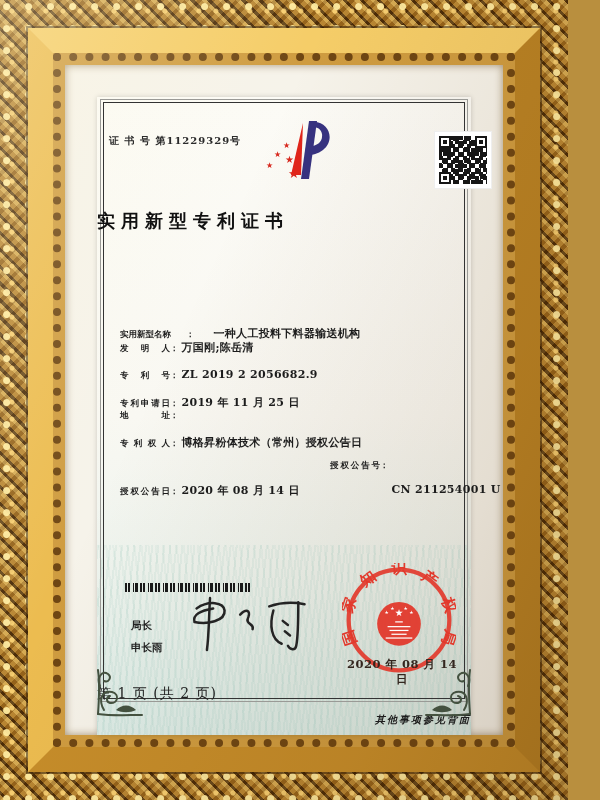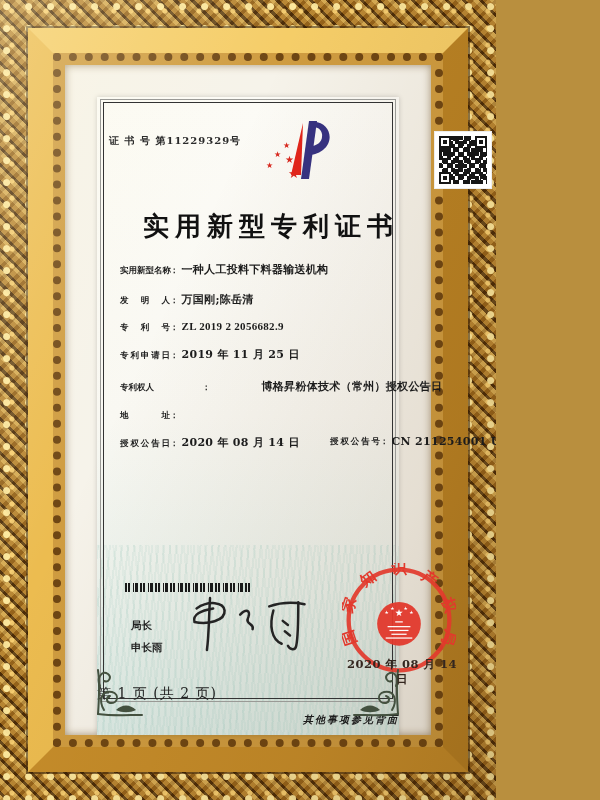--- a/index.html
+++ b/index.html
@@ -1,16 +1,16 @@
 <!DOCTYPE html>
 <html><head>
 <meta charset="utf-8">
 <style>
   html,body{margin:0;padding:0;background:#b98f3e;}
-  .scene{position:relative;width:496px;height:800px;overflow:hidden;font-family:"DejaVu Serif","Liberation Serif",serif;}
+  .scene{position:relative;width:568px;height:800px;overflow:hidden;font-family:"DejaVu Serif","Liberation Serif",serif;}
   
   .band-carved{position:absolute;inset:0;background-color:#6e4210;
     background-image:
       radial-gradient(circle at 30% 30%, rgba(255,235,160,.95) 0 3px, transparent 4px),
       radial-gradient(circle at 70% 65%, rgba(255,215,120,.8) 0 2px, transparent 3px),
       repeating-linear-gradient(45deg, rgba(250,205,100,.55) 0 4px, rgba(60,35,5,.6) 4px 7px, rgba(200,140,40,.5) 7px 12px),
       repeating-linear-gradient(-45deg, rgba(255,220,130,.4) 0 5px, rgba(80,45,10,.45) 5px 9px);
     background-size:22px 22px,17px 17px,auto,auto;}
   .band-slope{position:absolute;inset:28px;border:26px solid #d99f35;
     border-top-color:#f5cd68;border-left-color:#ecbc50;border-right-color:#b98224;border-bottom-color:#c68d2a;
@@ -35,28 +35,28 @@
   .logo text{font-family:"DejaVu Sans",sans-serif;}
   
   .qr{position:absolute;left:338px;top:35px;width:56px;height:56px;background:#fff;box-shadow:0 0 0 1px #eee;}
   .qr .mods{position:absolute;inset:4px;
     background:
       repeating-conic-gradient(#161616 0 25%, transparent 0 50%) 0 0/8px 8px,
       repeating-conic-gradient(#161616 0 25%, transparent 0 50%) 3px 5px/11px 11px;}
   .finder{position:absolute;width:12px;height:12px;border:2.5px solid #161616;background:#fff;box-sizing:border-box;}
   .finder::after{content:"";position:absolute;inset:2px;background:#161616;}
   .f-tl{left:4px;top:4px;} .f-tr{right:4px;top:4px;} .f-bl{left:4px;bottom:4px;}
-  .title{position:absolute;left:0;right:0;top:112px;text-align:right;font-size:26px;font-weight:bold;letter-spacing:6px;color:#111;}
+  .title{position:absolute;left:0;right:0;top:112px;text-align:left;font-size:18px;font-weight:bold;letter-spacing:6px;color:#111;}
   
   .row{position:absolute;left:23px;right:10px;display:flex;align-items:baseline;}
   .lbl{display:inline-block;width:50px;text-align:justify;text-align-last:justify;font-size:8.5px;font-weight:bold;white-space:nowrap;}
   .colon{font-size:8.5px;font-weight:bold;}
-  .val{font-size:11px;font-weight:bold;margin-left:3px;letter-spacing:.3px;white-space:nowrap;}
+  .val{font-size:11px;font-weight:bold;margin-left:3px;letter-spacing:.3px;white-space:nowrap;margin-top:48px;}
   .grant{position:absolute;left:210px;top:0;display:flex;align-items:center;}
-  .r1{top:165px;} .r2{top:195px;} .r3{top:223px;font-family:Liberation Serif, serif;} .r4{top:250px;} .r5{top:282px;gap:48px;} .r6{top:313px;} .r7{top:338px;}
+  .r1{top:181px;gap:16px;} .r2{top:195px;} .r3{top:223px;} .r4{top:250px;} .r5{top:290px;} .r6{top:313px;} .r7{top:338px;}
   
   .paras{position:absolute;left:18px;right:12px;top:360px;font-size:9.5px;line-height:13.8px;font-style:italic;font-weight:600;color:#222;text-align:justify;}
   .paras p{margin:0;text-indent:2em;}
   
   .barcode{position:absolute;left:28px;top:486px;width:125px;height:9px;
     background:repeating-linear-gradient(90deg,#1a1a1a 0 2px,transparent 2px 3px,#1a1a1a 3px 5px,transparent 5px 8px,#1a1a1a 8px 9px,transparent 9px 10px,#1a1a1a 10px 13px,transparent 13px 15px);}
   .director{position:absolute;left:34px;top:517px;font-size:10.5px;font-weight:bold;line-height:22px;color:#222;}
   .signature{position:absolute;left:85px;top:496px;width:135px;height:62px;}
   .seal{position:absolute;left:245px;top:466px;width:114px;height:114px;z-index:2;}
   .seal-date{position:absolute;left:243px;top:560px;width:124px;text-align:center;font-size:11.5px;font-weight:bold;letter-spacing:.5px;color:#33261f;z-index:3;}

